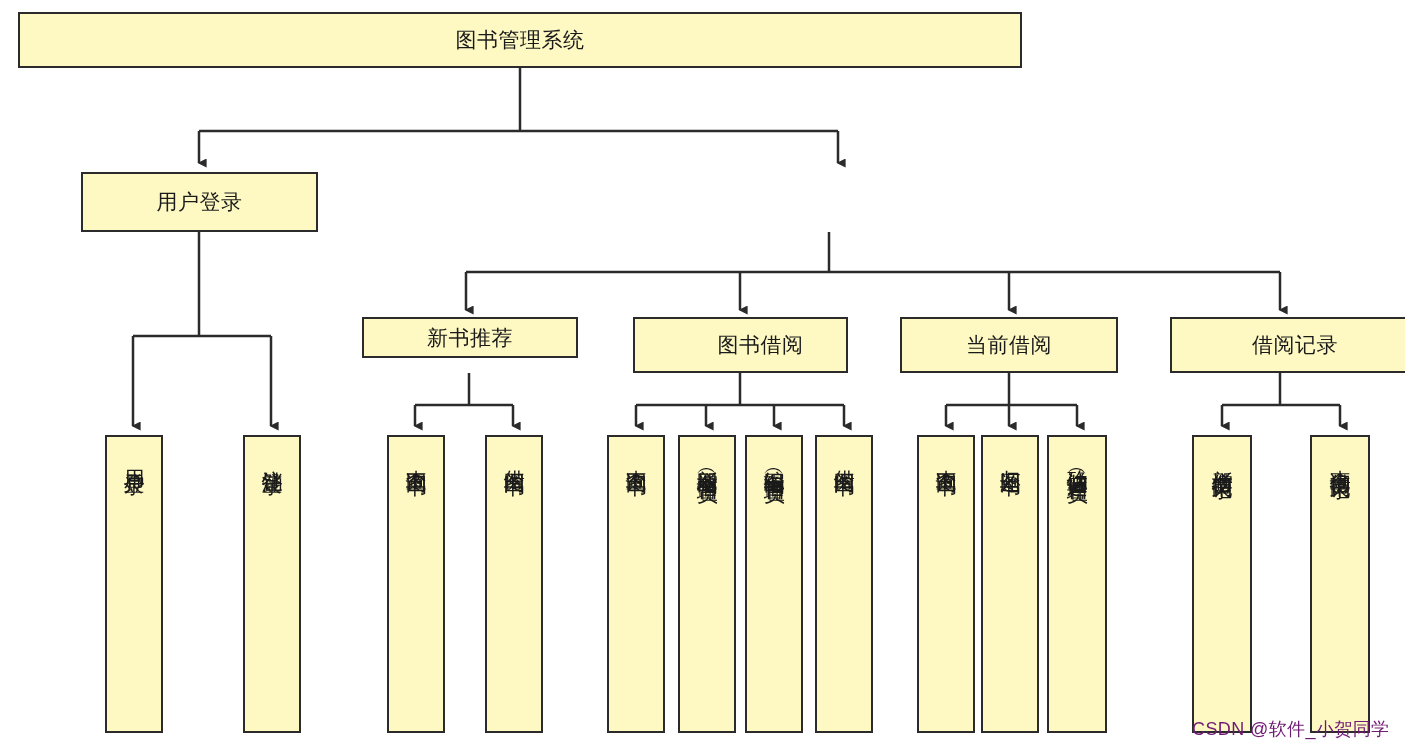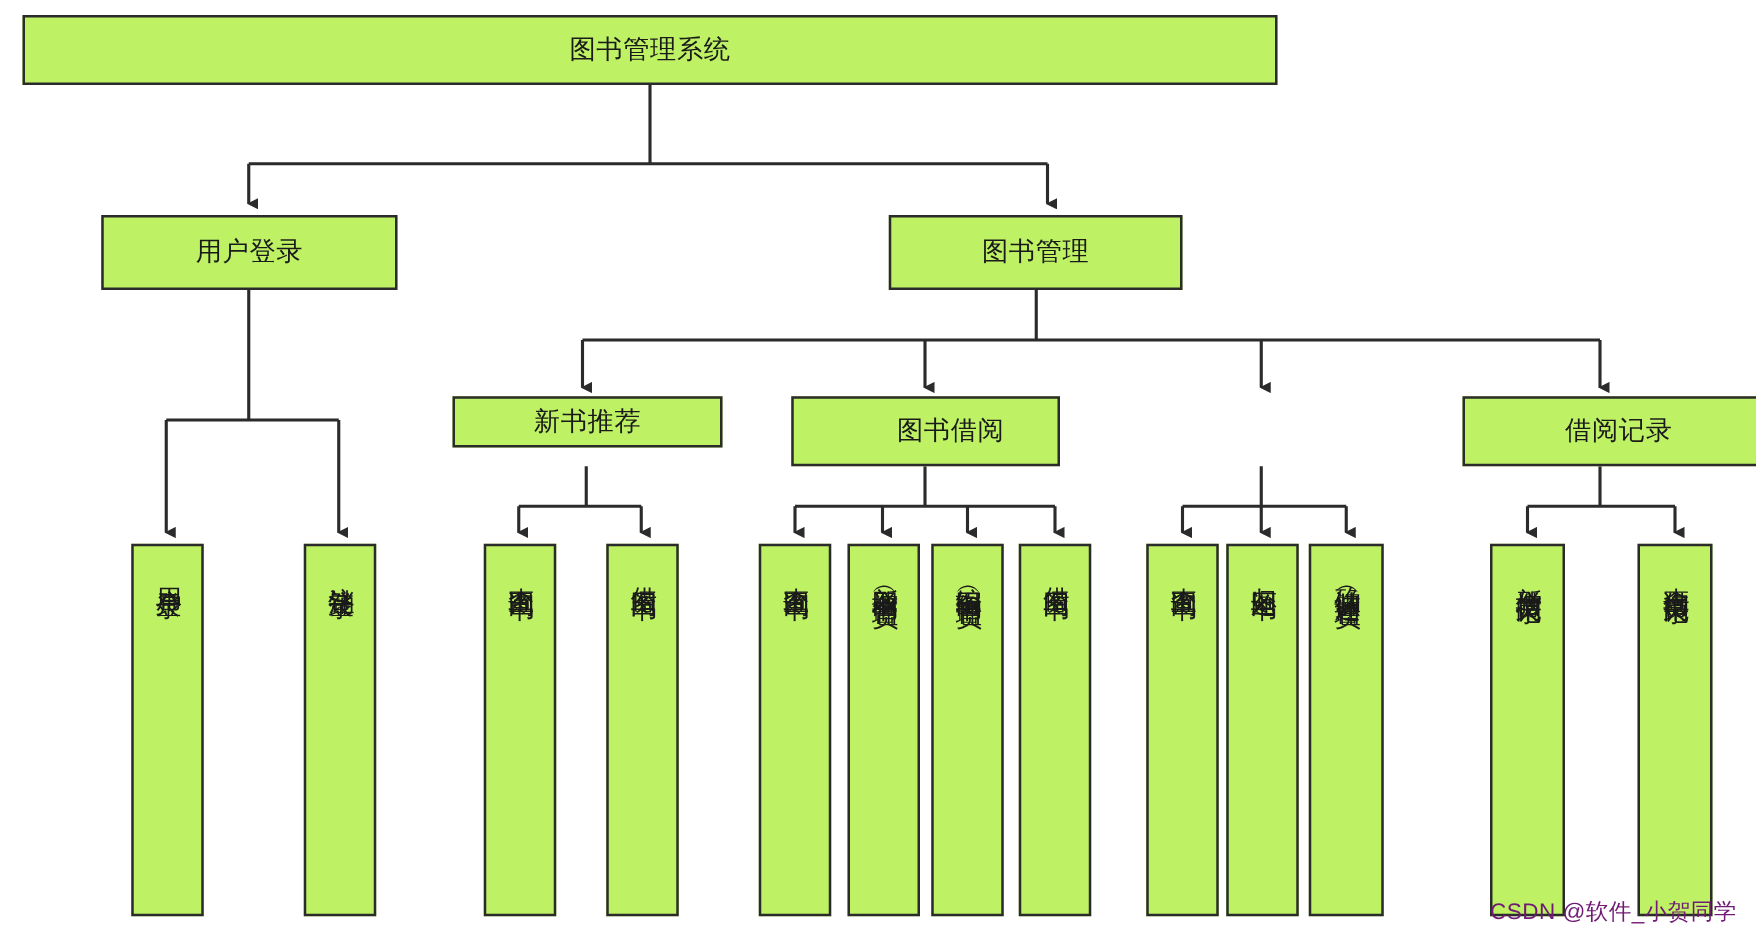--- a/index.html
+++ b/index.html
@@ -19,21 +19,21 @@
     position: absolute;
     left: 0;
     top: 0;
     width: 1405px;
     height: 747px;
   }
   .node {
     position: absolute;
     box-sizing: border-box;
     border: 2.5px solid #2b2b2b;
-    background: #bef264;
+    background: #fef9c3;
     display: flex;
     align-items: center;
     justify-content: center;
     z-index: 2;
   }
   .node-label {
     color: #1a1a1a;
     font-size: 21px;
     line-height: 1.12;
     letter-spacing: 0.5px;
@@ -118,29 +118,29 @@
     </g>
   </svg>
 
   <div class="node" style="left:18px; top:12px; width:1004px; height:56px;">
     <span class="node-label">图书管理系统</span>
   </div>
 
   <div class="node" style="left:81px; top:172px; width:237px; height:60px;">
     <span class="node-label">用户登录</span>
   </div>
-  <div class="node" style="left:711px; top:172px; width:235px; height:60px;">
-    <span class="node-label">图书管理</span>
-  </div>
 
   <div class="node" style="left:362px; top:317px; width:216px; height:41px;">
     <span class="node-label">新书推荐</span>
   </div>
   <div class="node" style="left:633px; top:317px; width:215px; height:56px;padding-left:40px;">
     <span class="node-label">图书借阅</span>
+  </div>
+  <div class="node" style="left:900px; top:317px; width:218px; height:56px;">
+    <span class="node-label">当前借阅</span>
   </div>
   <div class="node" style="left:1170px; top:317px; width:250px; height:56px;">
     <span class="node-label">借阅记录</span>
   </div>
 
   <div class="node vertical" style="left:105px; top:435px; width:58px; height:298px;">
     <span class="node-label">用户登录</span>
   </div>
   <div class="node vertical" style="left:243px; top:435px; width:58px; height:298px;">
     <span class="node-label">注销登录</span>

